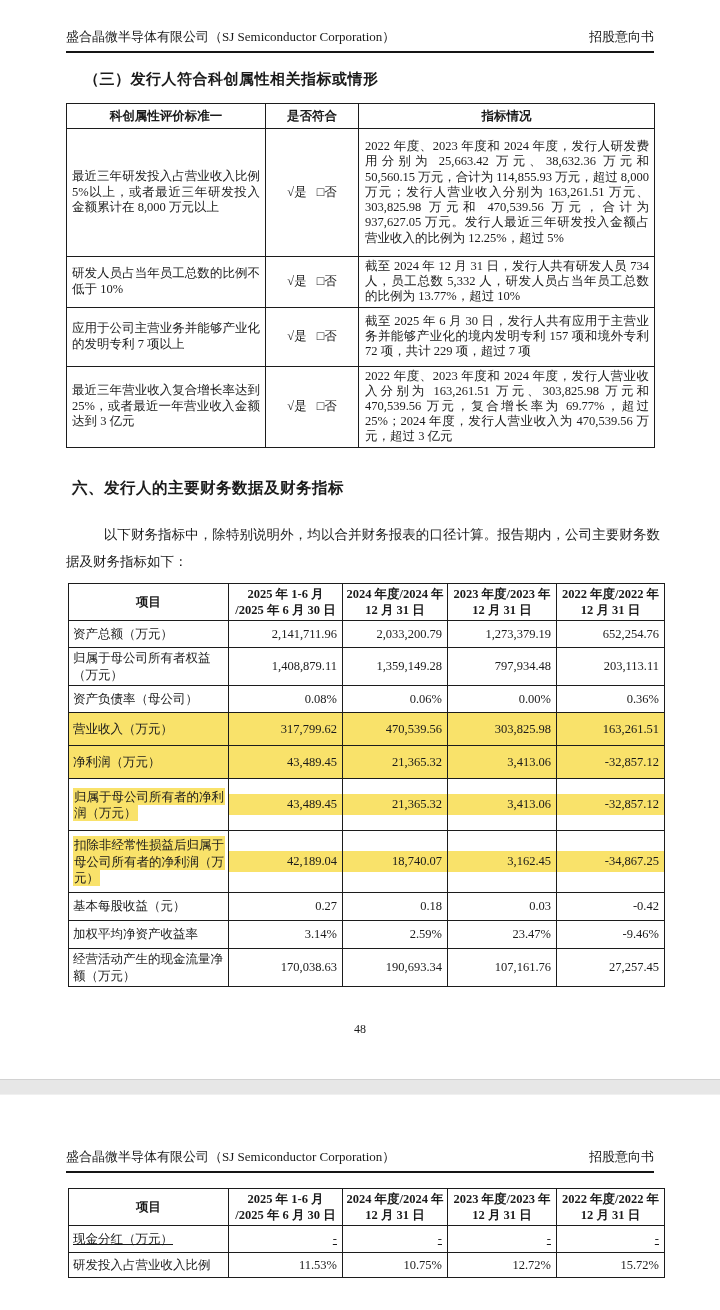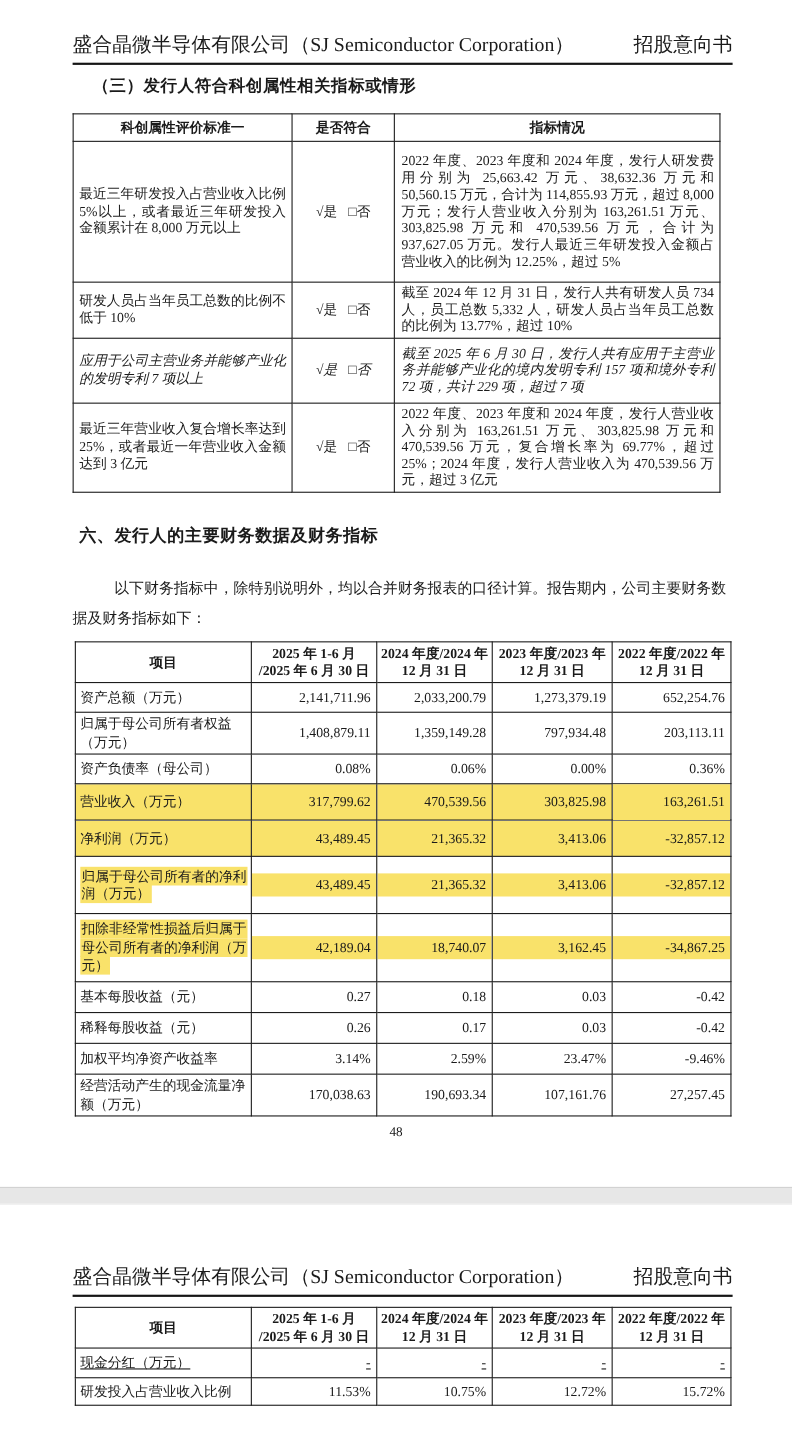--- a/index.html
+++ b/index.html
@@ -1,22 +1,22 @@
 <!DOCTYPE html>
 <html style="--hl: #f9e26a;"><head>
 <meta charset="utf-8">
 <style>
   :root { --hl:#f9e26a; --ink:#1a1a1a; --line:#1c1c1c; }
   html,body { margin:0; padding:0; background:#ffffff; }
   #page { position:relative; width:720px; height:1310px; background:#fff; overflow:hidden;
           font-family:"Liberation Serif","DejaVu Serif",serif; color:var(--ink); }
 
   
-  .doc-header { position:absolute; left:66px; right:54px; display:flex; justify-content:space-between;
-                align-items:flex-end; font-size:18px; border-bottom:2px solid #151515; padding-bottom:5px; }
+  .doc-header { position:absolute; left:66px; right:66px; display:flex; justify-content:space-between;
+                align-items:flex-end; font-size:13px; border-bottom:2px solid #151515; padding-bottom:5px; }
   #hdr1 { top:28px; }
   #hdr2 { top:1148px; }
 
   
   .sec3 { position:absolute; top:70px; left:84px; margin:0; font:bold 15px/1.2 "Liberation Sans","DejaVu Sans",sans-serif; letter-spacing:.5px; }
   .sec6 { position:absolute; top:479px; left:72px; margin:0; font:bold 15.5px/1.2 "Liberation Sans","DejaVu Sans",sans-serif; letter-spacing:.5px; }
   .intro { position:absolute; top:521px; left:66px; width:594px; margin:0; font-size:13.5px; line-height:27px;
            text-indent:2.8em; text-align:justify; }
 
   
@@ -26,21 +26,21 @@
   
   #attr-table { position:absolute; top:103px; left:66px; width:589px; }
   #attr-table thead tr { height:25px; }
   #attr-table th { font-weight:bold; text-align:center; padding:1px 4px; }
   #attr-table .crit { padding:2px 5px; line-height:15.6px; text-align:justify; vertical-align:middle; }
   #attr-table .mark { text-align:center; vertical-align:middle; white-space:nowrap; }
   #attr-table .mark span { margin:0 5px; }
   #attr-table .ind  { padding:2px 5px 2px 6px; line-height:15.2px; text-align:justify; vertical-align:middle; }
   #attr-table tbody tr:nth-of-type(1) { height:128px; }
   #attr-table tbody tr:nth-of-type(2) { height:47px; }
-  #attr-table tbody tr:nth-of-type(3) { height:59px;font-style:italic; }
+  #attr-table tbody tr:nth-of-type(3) { height:59px; }
   #attr-table tbody tr:nth-of-type(4) { height:74px; }
 
   
   #fin-table { position:absolute; top:583px; left:68px; width:597px; }
   #p2-table  { position:absolute; top:1188px; left:68px; width:597px; }
   .fin th { white-space:pre-line; font-weight:bold; text-align:center; line-height:16px; padding:2px 1px; vertical-align:middle; }
   .fin .lbl { padding:2px 4px; line-height:16.5px; vertical-align:middle; text-align:left; }
   .fin .val { text-align:right; vertical-align:middle; padding:0; }
   .fin .val .band { display:block; padding:3px 5px 3px 0; }
   #fin-table thead tr { height:36px; }
@@ -278,35 +278,20 @@
             <span class="band">0.18</span>
           </td>
           <td class="val">
             <span class="band">0.03</span>
           </td>
           <td class="val">
             <span class="band">-0.42</span>
           </td>
         </tr>
 
-        <tr>
-          <td class="lbl"><span class="txt">稀释每股收益（元）</span></td>
-          <td class="val">
-            <span class="band">0.26</span>
-          </td>
-          <td class="val">
-            <span class="band">0.17</span>
-          </td>
-          <td class="val">
-            <span class="band">0.03</span>
-          </td>
-          <td class="val">
-            <span class="band">-0.42</span>
-          </td>
-        </tr>
 
         <tr>
           <td class="lbl"><span class="txt">加权平均净资产收益率</span></td>
           <td class="val">
             <span class="band">3.14%</span>
           </td>
           <td class="val">
             <span class="band">2.59%</span>
           </td>
           <td class="val">

